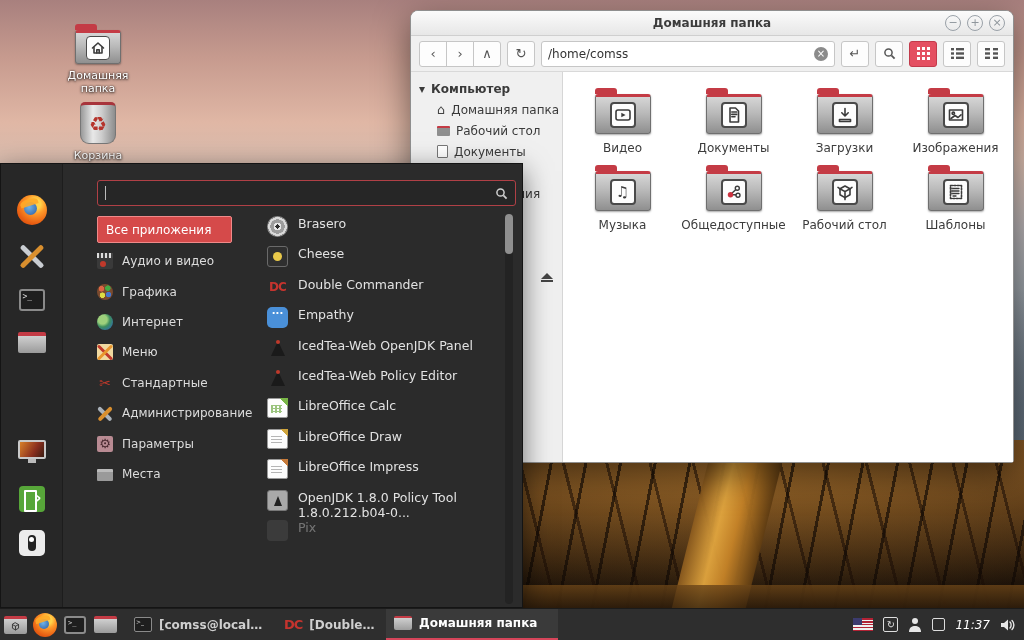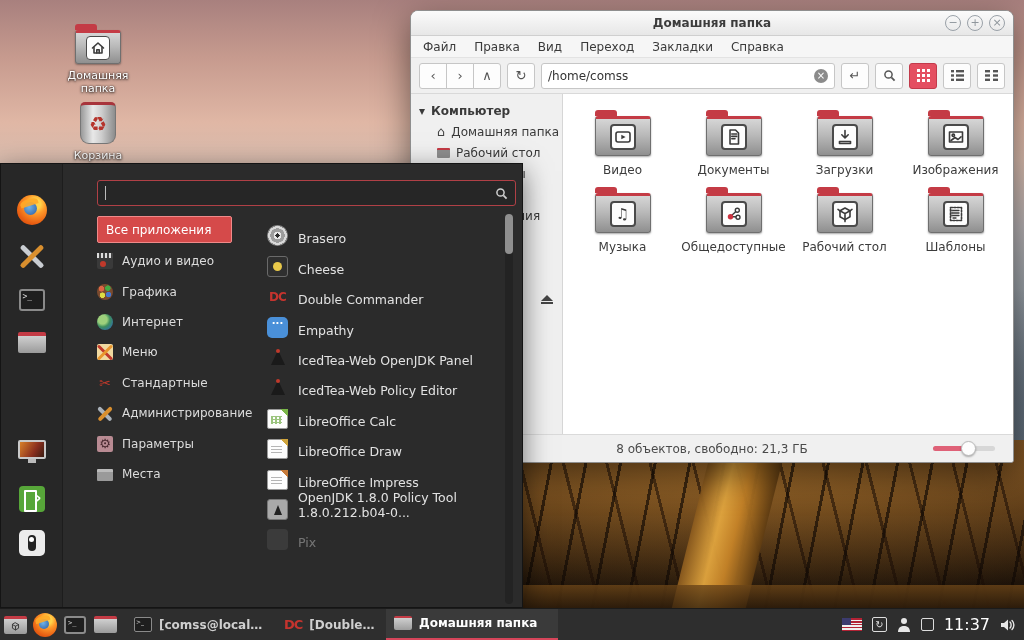--- a/index.html
+++ b/index.html
@@ -116,21 +116,21 @@
     display:flex; align-items:center; padding:0 7px; }
   .searchbox input { flex:1; background:transparent; border:none; outline:none;
     color:#ddd; font-size:12px; font-family:inherit; border-left:1px solid #bbb; height:14px; }
   .cats { position:absolute; left:96px; top:52px; width:168px; }
   .catrow { height:30.4px; display:flex; align-items:center; gap:9px;
     font-size:12px; color:#dcdcdc; }
   .catrow.selected { height:27px; margin-bottom:3px; background:#d54a4a;
     border:1px solid #ef8a8a; border-radius:2px; color:#fff; padding-left:8px; width:135px; }
   .cicon { width:16px; height:16px; flex:0 0 16px; border-radius:2px; position:relative; }
   .apps { position:absolute; left:266px; top:52px; width:232px; height:392px; overflow:hidden; }
-  .approw { height:30.4px; display:flex; align-items:flex-end; gap:10px;
+  .approw { height:30.4px; display:flex; align-items:flex-start; gap:10px;
     font-size:12.5px; color:#e2e2e2; }
   .approw.faded { opacity:.4; }
   .aicon { width:21px; height:21px; flex:0 0 21px; border-radius:3px; position:relative;
     display:flex; align-items:center; justify-content:center; }
   .menuscroll { position:absolute; left:504px; top:50px; width:8px; height:390px;
     background:#232323; border-radius:4px; }
   .menuscroll .thumb { position:absolute; left:0; top:0; width:8px; height:40px;
     background:#8f8f8f; border-radius:4px; }
 
   
@@ -248,21 +248,21 @@
   .wb-dc { font-weight:800; font-size:13px; color:#c5342e; letter-spacing:-1px; flex:0 0 auto; }
   .wb-folder { width:18px; height:14px; background:linear-gradient(180deg,#cfcfcf,#9e9e9e);
     border-top:2px solid #c43b45; border-radius:2px; flex:0 0 18px; }
   .tray { margin-left:auto; display:flex; align-items:center; gap:10px; padding-right:8px; }
   .flag { width:20px; height:13px;
     background:repeating-linear-gradient(180deg,#b22234 0 1.5px,#efefef 1.5px 3px); position:relative; }
   .flag::before { content:""; position:absolute; left:0; top:0; width:9px; height:7px; background:#3c3b6e; }
   .tray-upd { width:15px; height:15px; border:1.5px solid #ddd; border-radius:2px; color:#ddd;
     font-size:10px; line-height:13px; text-align:center; }
   .tray-sq { width:13px; height:13px; border:1.5px solid #ddd; border-radius:2px; }
-  .clock { color:#fff; font-size:16px; }
+  .clock { color:#fff; font-size:12px;font-style:italic; }
 
   svg.g { stroke:#3b3b3b; fill:none; stroke-width:1.6; stroke-linecap:round; stroke-linejoin:round; }
   .note { font-size:15px; color:#3b3b3b; line-height:15px; }
 </style>
 </head>
 <body>
 
 <div class="wall-top"></div>
 <div class="wall-bottom"></div>
 <div class="pylon"></div>
@@ -288,28 +288,20 @@
 </div>
 
 <div class="fm">
   <div class="titlebar">
     <div class="wtitle">Домашняя папка</div>
     <div class="wctrls">
       <div class="wbtn">−</div>
       <div class="wbtn">+</div>
       <div class="wbtn">×</div>
     </div>
-  </div>
-  <div class="menubar">
-    <span>Файл</span>
-    <span>Правка</span>
-    <span>Вид</span>
-    <span>Переход</span>
-    <span>Закладки</span>
-    <span>Справка</span>
   </div>
   <div class="toolbar">
     <div class="navgrp">
       <div class="tbtn">‹</div>
       <div class="tbtn">›</div>
       <div class="tbtn">∧</div>
     </div>
     <div class="tbtn">↻</div>
     <div class="pathentry">
       <input value="/home/comss" style="">
@@ -505,27 +497,20 @@
             <path d="M6 5.5 H12 M6 8 H12 M6 10.5 H12 M6 13 H9" stroke-width="1.3"></path>
             <path d="M5 5.5 h.01 M5 8 h.01 M5 10.5 h.01" stroke-width="1.8"></path>
           </svg>
             </div>
           </div>
         <div class="flabel">Шаблоны</div>
       </div>
 
     </div>
   </div>
-  <div class="statusbar">
-    <div class="stext">8 объектов, свободно: 21,3 ГБ</div>
-    <div class="zoomslider">
-      <div class="fill"></div>
-        <div class="thumb"></div>
-    </div>
-  </div>
 </div>
 
 <div class="startmenu">
   <div class="favcol">
     <div class="fav" style="top:31px;">
         <div class="fx"></div>
       </div>
     <div class="fav" style="top:78px;">
         <div class="toolsicon"></div>
       </div>

